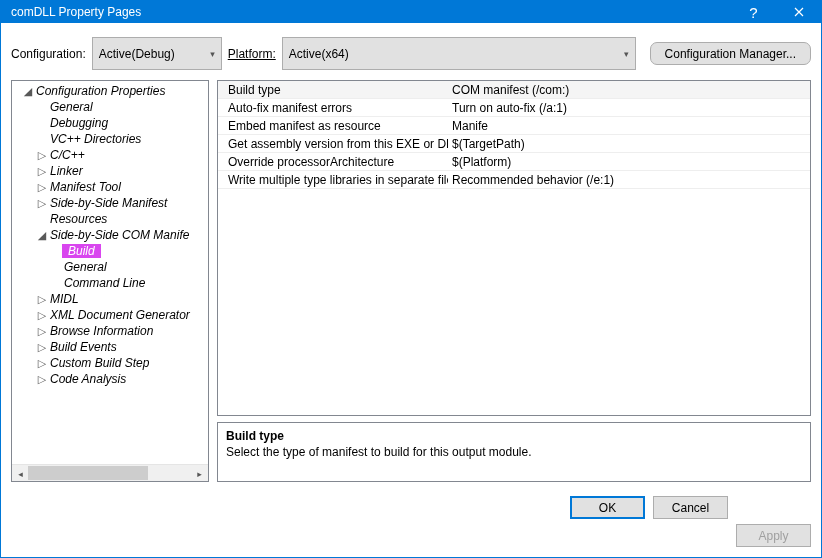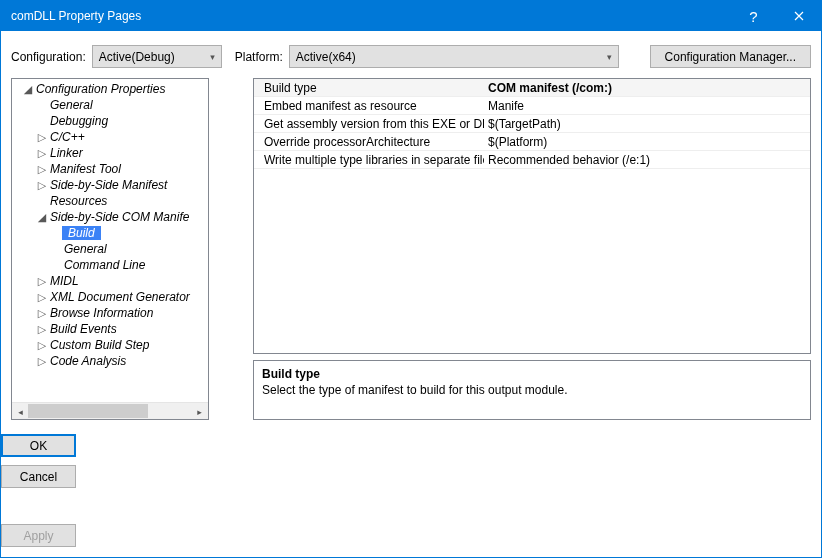--- a/index.html
+++ b/index.html
@@ -1,49 +1,49 @@
 <!DOCTYPE html>
 <html><head>
 <meta charset="utf-8">
 <style>
 * { box-sizing: border-box; margin: 0; padding: 0; font-family: "Segoe UI", Tahoma, sans-serif; font-size: 12px; }
 body { background: #fff; width: 822px; height: 558px; overflow: hidden; display: flex; flex-direction: column; border: 1px solid #0078d7; }
-.titlebar { background: #0078d7; color: #fff; height: 30px; display: flex; align-items: center; padding: 0 0 0 10px; }
+.titlebar { background: #0078d7; color: #fff; height: 22px; display: flex; align-items: center; padding: 0 0 0 10px; }
 .titlebar .title { flex: 1; font-size: 12px; }
 .titlebar .tb-btn { width: 45px; height: 30px; display: flex; align-items: center; justify-content: center; color: #fff; font-size: 13px; }
 .titlebar .tb-btn.help { font-size: 15px; }
 .config-row { display: flex; align-items: center; padding: 14px 10px 10px 10px; gap: 6px; }
 .config-row label { font-size: 12px; color: #000; }
-.config-row .combo { display: flex; align-items: center; justify-content: space-between; border: 1px solid #adadad; background: #e1e1e1; height: 23px; padding: 0 6px; font-size: 12px; }
+.config-row .combo { display: flex; align-items: center; justify-content: space-between; border: 1px solid #adadad; background: #e1e1e1; height: 33px; padding: 0 6px; font-size: 12px; }
 .config-row .combo .chev { font-size: 9px; color: #555; }
 .config-row .btn { border: 1px solid #adadad; background: #e1e1e1; height: 23px; padding: 0 14px; font-size: 12px; display: flex; align-items: center; }
 .main { flex: 1; display: flex; padding: 0 10px 6px 10px; gap: 8px; overflow: hidden; }
 .tree-wrap { width: 198px; display: flex; flex-direction: column; border: 1px solid #828790; }
 .tree { flex: 1; overflow: hidden; background: #fff; padding-top: 2px; }
 .tree-row { display: flex; align-items: center; height: 16px; font-size: 12px; white-space: nowrap; padding-left: 4px; }
 .tree-row .exp { width: 12px; text-align: center; color: #595959; font-size: 11px; line-height: 1; display: inline-block; }
 .tree-row .spacer { display: inline-block; }
 .tree-row .lbl { padding: 0 2px; font-style: italic; }
-.tree-row.selected .lbl { background: #3b82f6; color: #fff; padding: 0 6px; }
+.tree-row.selected .lbl { background: #d946ef; color: #fff; padding: 0 6px; }
 .tree-scroll { height: 17px; background: #f0f0f0; border-top: 1px solid #e5e5e5; position: relative; }
 .tree-scroll .thumb { position: absolute; left: 16px; top: 1px; height: 14px; width: 120px; background: #cdcdcd; }
 .tree-scroll .ar { position: absolute; top: 0; width: 17px; height: 17px; display: flex; align-items: center; justify-content: center; font-size: 9px; color: #555; }
 .tree-scroll .ar.l { left: 0; }
 .tree-scroll .ar.r { right: 0; }
-.right { flex: 1; display: flex; flex-direction: column; gap: 6px; overflow: hidden; margin-left: 36px; }
+.right { flex: 1; display: flex; flex-direction: column; gap: 6px; overflow: hidden; }
 .grid { flex: 1; border: 1px solid #828790; background: #fff; overflow: hidden; }
 .grow { display: flex; height: 18px; align-items: center; font-size: 12px; border-bottom: 1px solid #eee; }
 .grow .pname { width: 230px; padding-left: 10px; white-space: nowrap; overflow: hidden; }
 .grow .pval { flex: 1; padding-left: 4px; white-space: nowrap; }
 .grow.sel { background: #f5f5f5; }
 .grow.sel .pname, .grow.sel .pval { font-weight: normal; }
 .grow.sel .pval { font-weight: bold; }
 .desc { border: 1px solid #828790; padding: 6px 8px; height: 60px; }
 .desc .dt { font-weight: bold; margin-bottom: 2px; }
-.footer { display: flex; justify-content: flex-end; gap: 8px; padding: 8px 10px 10px 0; flex-direction: column; }
+.footer { display: flex; justify-content: flex-end; gap: 8px; padding: 8px 10px 10px 0; }
 .footer .btn { width: 75px; height: 23px; border: 1px solid #adadad; background: #e1e1e1; display: flex; align-items: center; justify-content: center; font-size: 12px; }
 .footer .btn.default { border: 1px solid #0078d7; box-shadow: inset 0 0 0 1px #0078d7; }
 .footer .btn.disabled { color: #a0a0a0; margin-top: 28px; }
 </style>
 </head>
 <body>
 
 <div class="titlebar">
   <div class="title">comDLL Property Pages</div>
   <div class="tb-btn help">?</div>
@@ -53,26 +53,26 @@
       </svg>
   </div>
 </div>
 
 <div class="config-row">
   <label>Configuration:</label>
   <div class="combo" style="width:130px;">
     <span>Active(Debug)</span>
     <span class="chev">▾</span>
   </div>
-  <label style="margin-left:7px;">Platform:</label>
+  <label style="margin-left:0;text-decoration:underline;">Platform:</label>
   <div class="combo" style="flex:1;text-align:center;">
     <span>Active(x64)</span>
     <span class="chev">▾</span>
   </div>
-  <div class="btn" style="margin-left:25px;">
+  <div class="btn" style="margin-left:8px;border-radius:7px;">
     <span>Configuration Manager...</span>
   </div>
 </div>
 
 <div class="main">
 
   <div class="tree-wrap">
     <div class="tree" id="tree">
         <div class="tree-row">
           <span class="spacer" style="width: 6px;"></span>
@@ -81,20 +81,25 @@
         </div>
         <div class="tree-row">
           <span class="spacer" style="width: 20px;"></span>
           <span class="exp"></span>
           <span class="lbl">General</span>
         </div>
         <div class="tree-row">
           <span class="spacer" style="width: 20px;"></span>
           <span class="exp"></span>
           <span class="lbl">Debugging</span>
+        </div>
+        <div class="tree-row">
+          <span class="spacer" style="width: 20px;"></span>
+          <span class="exp"></span>
+          <span class="lbl">VC++ Directories</span>
         </div>
         <div class="tree-row">
           <span class="spacer" style="width: 20px;"></span>
           <span class="exp">▷</span>
           <span class="lbl">C/C++</span>
         </div>
         <div class="tree-row">
           <span class="spacer" style="width: 20px;"></span>
           <span class="exp">▷</span>
           <span class="lbl">Linker</span>
@@ -169,21 +174,25 @@
       <div class="ar l">◂</div>
       <div class="thumb"></div>
       <div class="ar r">▸</div>
     </div>
   </div>
 
   <div class="right">
     <div class="grid" id="grid">
         <div class="grow sel">
           <div class="pname" style="font-weight: normal;">Build type</div>
-          <div class="pval" style="font-weight: bold;">COM manifest (/com:)</div>
+          <div class="pval" style="font-weight: normal;">COM manifest (/com:)</div>
+        </div>
+        <div class="grow">
+          <div class="pname">Auto-fix manifest errors</div>
+          <div class="pval">Turn on auto-fix (/a:1)</div>
         </div>
         <div class="grow">
           <div class="pname">Embed manifest as resource</div>
           <div class="pval">Manife</div>
         </div>
         <div class="grow">
           <div class="pname">Get assembly version from this EXE or DLL</div>
           <div class="pval">$(TargetPath)</div>
         </div>
         <div class="grow">

